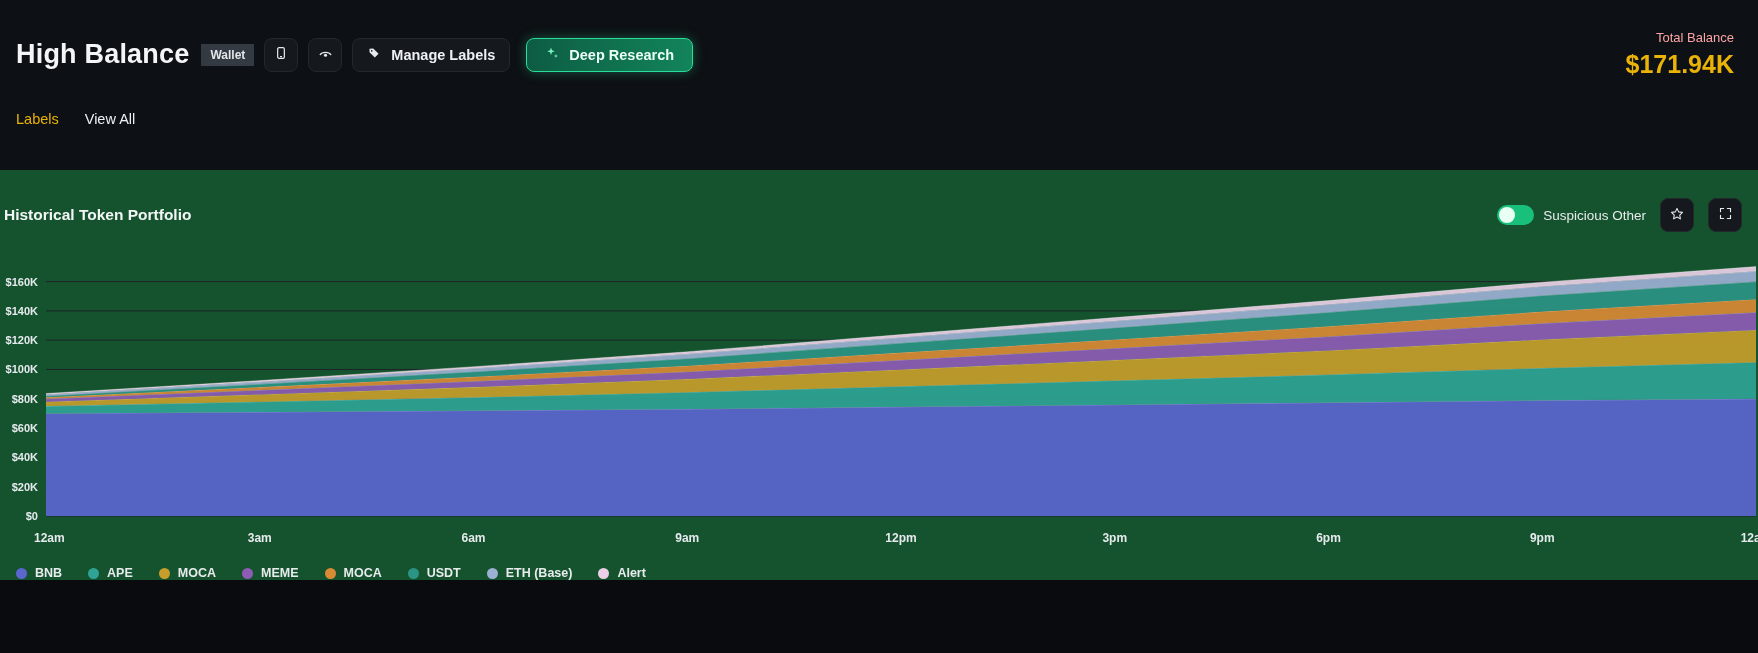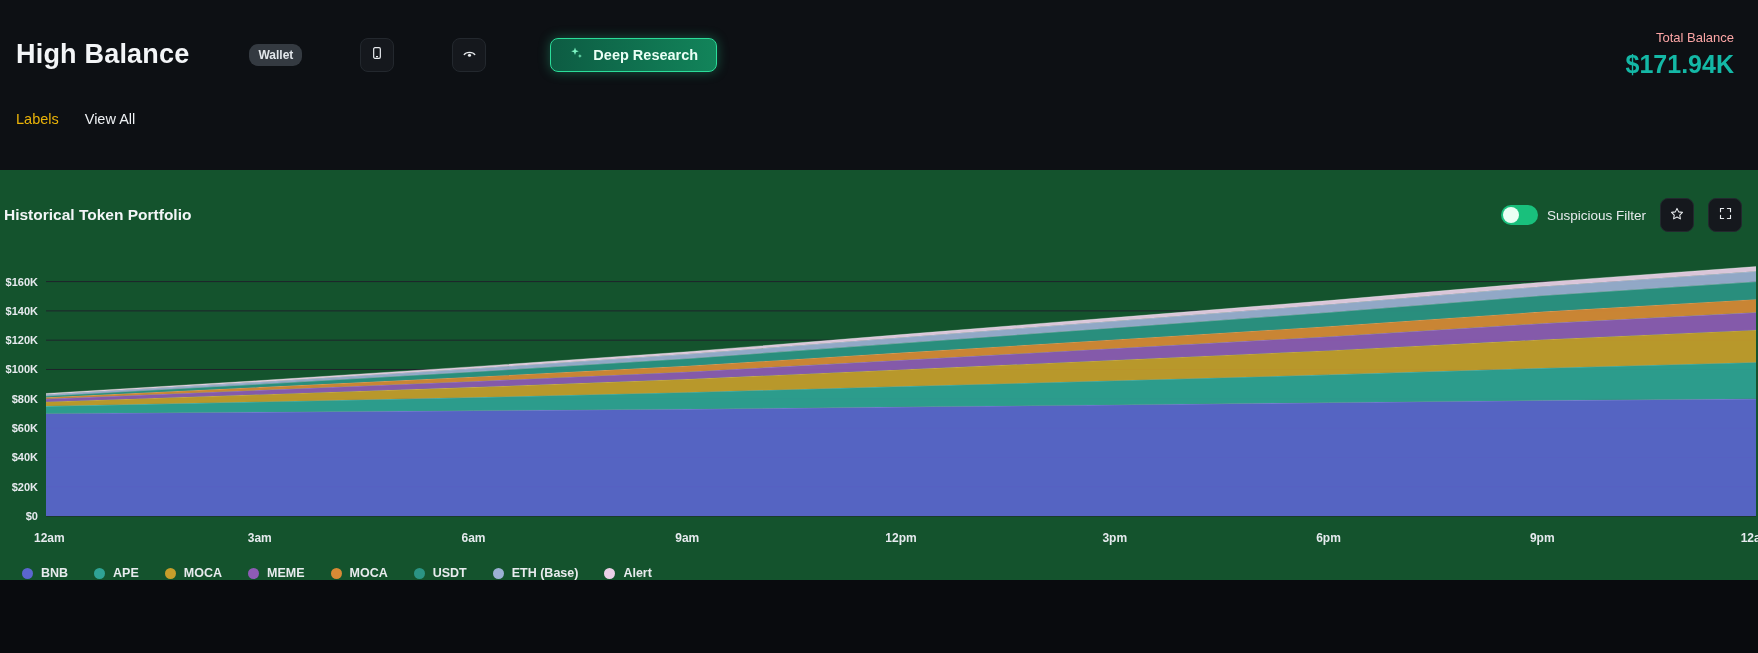--- a/index.html
+++ b/index.html
@@ -12,46 +12,46 @@
   }
   
   .header {
     background:#0d1014;
     height:170px;
     padding:30px 24px 0 16px;
     border-bottom:1px solid #03040
 
 6;
   }
-  .header-top { display:flex; align-items:center;gap:48px; }
+  .header-top { display:flex; align-items:center; }
   .page-title { font-size:27px; font-weight:700; color:#f3f5f7; letter-spacing:.2px; }
   .badge {
     background:#343a41; color:#e2e6ea; font-size:12px; font-weight:600;
-    padding:4px 9px; border-radius:9px; margin-left:12px;
+    padding:4px 9px; border-radius:0; margin-left:12px;
   }
   .icon-btn {
     width:34px; height:34px; border-radius:8px; background:#15181d;
     border:1px solid #23282e; display:flex; align-items:center; justify-content:center;
     margin-left:10px; cursor:pointer;
   }
   .btn {
     height:34px; display:flex; align-items:center; gap:9px;
     background:#15181d; border:1px solid #23282e; border-radius:8px;
     color:#eef1f4; font-size:14.5px; font-weight:600; padding:0 14px;
     margin-left:10px; cursor:pointer; font-family:"Liberation Sans",sans-serif;
   }
   .btn-research {
     background:linear-gradient(90deg,#0d5c43,#12845a);
     border:1px solid #2bdd9a;
     box-shadow:0 0 12px rgba(43,221,154,.35);
     color:#eafff5; margin-left:16px; padding:16px 18px;
   }
   .header-right { margin-left:auto; text-align:right; }
   .tb-label { color:#fca5a5; font-size:13px; margin-bottom:5px; }
-  .tb-value { color:#14b8a6; font-size:25px; font-weight:700;margin-left:19px; }
+  .tb-value { color:#eab308; font-size:25px; font-weight:700;margin-left:19px; }
   .header-sub { margin-top:32px; display:flex; gap:26px; font-size:14.5px; align-items:center; }
   .labels-link { color:#eab308; cursor:default; }
   .viewall-link { color:#eef1f4; font-weight:500; cursor:pointer; }
 
   
   .panel { background:#14532d; padding-top:16px; }
   .panel-head {
     display:flex; align-items:center; justify-content:space-between;
     padding:12px 16px 0 4px; margin-bottom:18px;
   }
@@ -78,21 +78,21 @@
   .knob {
     position:absolute; left:2px; top:2px; width:16px; height:16px;
     border-radius:50%; background:#eafff4;
   }
   .toggle-label { font-size:13.5px; font-weight:400; color:#e8ebee; }
 
   .chart-wrap { width:1758px; }
   .ytick { fill:#e6eaee; font-size:11px; font-weight:700; font-family:"Liberation Sans",sans-serif; }
   .xtick { fill:#e6eaee; font-size:12px; font-weight:700; font-family:"Liberation Sans",sans-serif; }
 
-  .legend { display:flex; align-items:center; gap:26px; padding:10px 0 0 22px; }
+  .legend { display:flex; align-items:center; gap:26px; padding:10px 0 0 16px; }
   .legend-item { display:flex; align-items:center; gap:8px; cursor:pointer; }
   .legend-dot { width:11px; height:11px; border-radius:50%; display:inline-block; }
   .legend-label { font-size:12.5px; font-weight:600; color:#e8ebee; }
 </style>
 </head>
 <body>
 
 <header class="header">
   <div class="header-top">
     <h1 class="page-title">High Balance</h1>
@@ -109,20 +109,29 @@
 
     <button class="icon-btn">
       <span>
         <svg viewBox="0 0 24 24" width="17" height="17">
             <path d="M4.5 13.5c2.5-4.2 12.5-4.2 15 0" stroke="#e8ebee" stroke-width="1.8" fill="none" stroke-linecap="round"></path>
             <circle cx="12" cy="14.5" r="2.2" fill="#e8ebee"></circle>
           </svg>
       </span>
     </button>
 
+    <button class="btn">
+      <span>
+        <svg viewBox="0 0 24 24" width="15" height="15">
+            <path d="M4 4.5V10l8.5 8.5 6-6L10 4z" fill="#e8ebee"></path>
+            <circle cx="7.6" cy="7.8" r="1.3" fill="#15181d"></circle>
+          </svg>
+      </span>
+      <span>Manage Labels</span>
+    </button>
 
 
     <button class="btn btn-research">
       <span>
         <svg viewBox="0 0 20 20" width="15" height="15">
             <path d="M8 2l1.3 3.7L13 7l-3.7 1.3L8 12 6.7 8.3 3 7l3.7-1.3z" fill="#7df4c3"></path>
             <path d="M14.6 10.5l.7 2 2 .7-2 .7-.7 2-.7-2-2-.7 2-.7z" fill="#7df4c3"></path>
           </svg>
       </span>
       <span>Deep Research</span>
@@ -141,21 +150,21 @@
 </header>
 
 <section class="panel">
   <div class="panel-head">
     <h2 class="panel-title">Historical Token Portfolio</h2>
     <div class="controls">
       <div class="toggle-wrap">
         <span class="toggle">
             <span class="knob"></span>
           </span>
-        <span class="toggle-label">Suspicious Filter</span>
+        <span class="toggle-label">Suspicious Other</span>
       </div>
       <button class="icon-btn" style="margin-left:0">
         <span>
           <svg viewBox="0 0 24 24" width="16" height="16">
               <path d="M12 3.6l2.5 5.2 5.7.8-4.1 4 1 5.7L12 16.6l-5.1 2.7 1-5.7-4.1-4 5.7-.8z" fill="none" stroke="#e8ebee" stroke-width="1.6" stroke-linejoin="round"></path>
             </svg>
         </span>
       </button>
       <button class="icon-btn" style="margin-left:0">
         <span>

